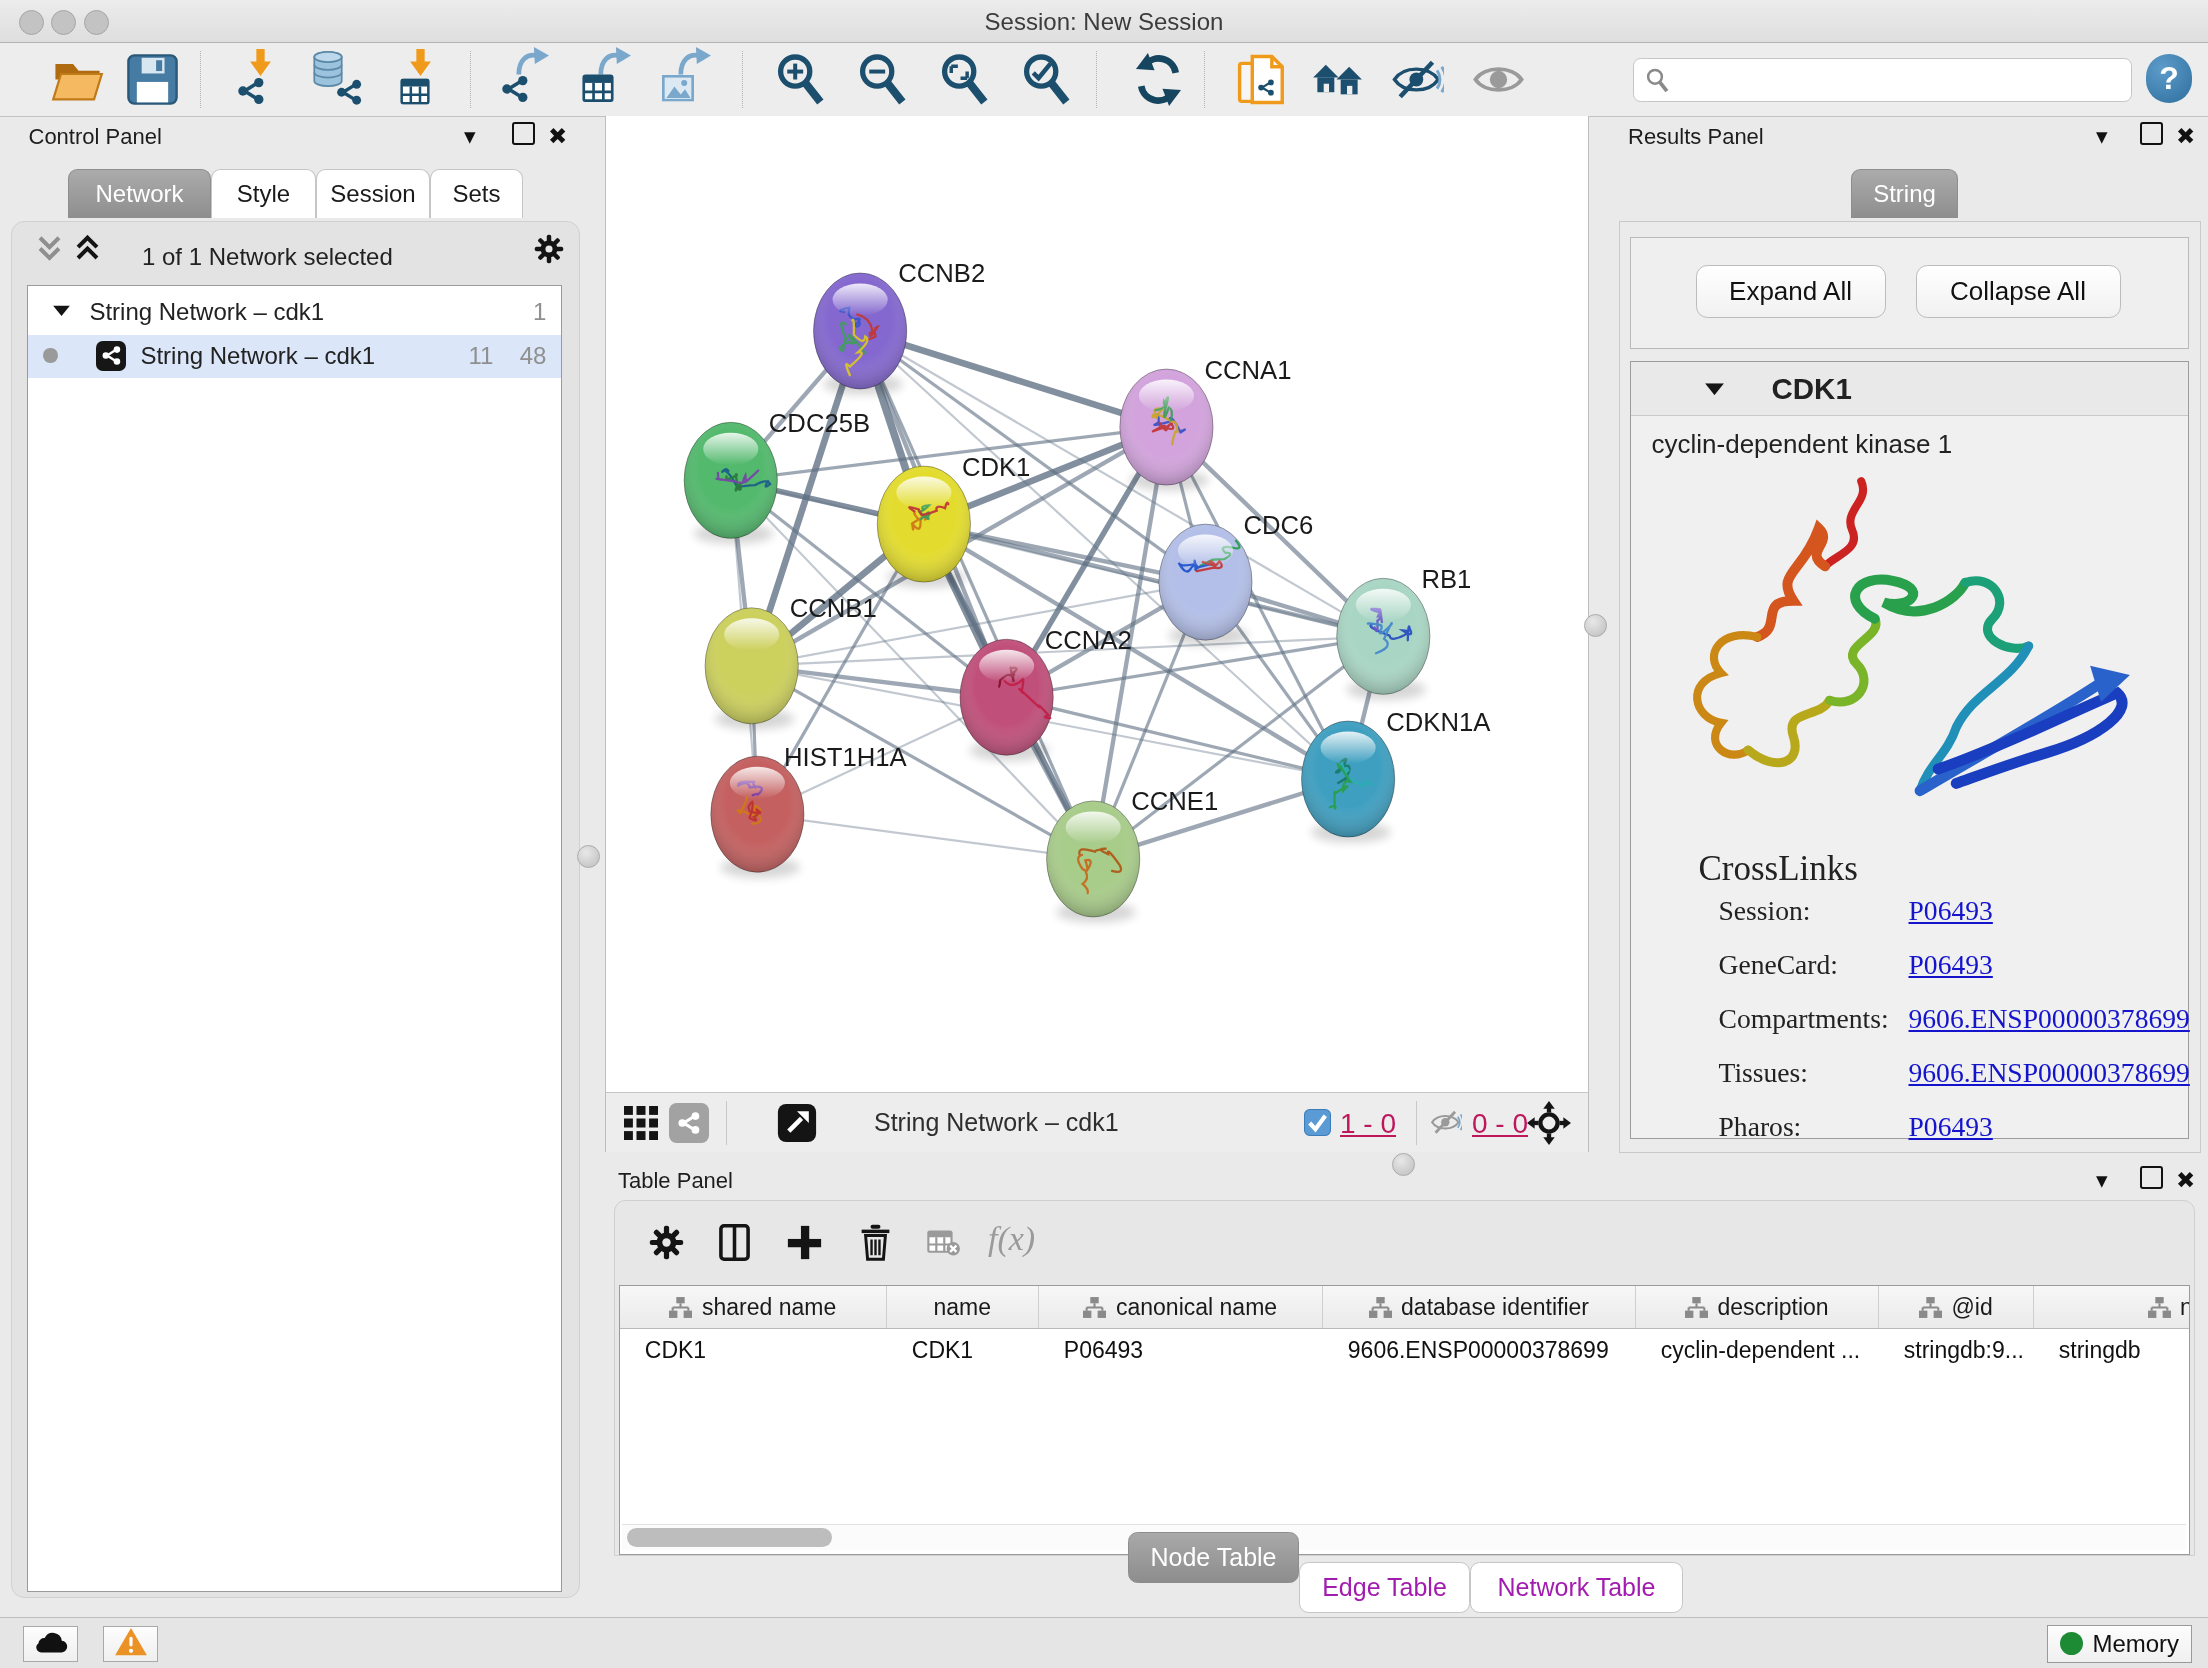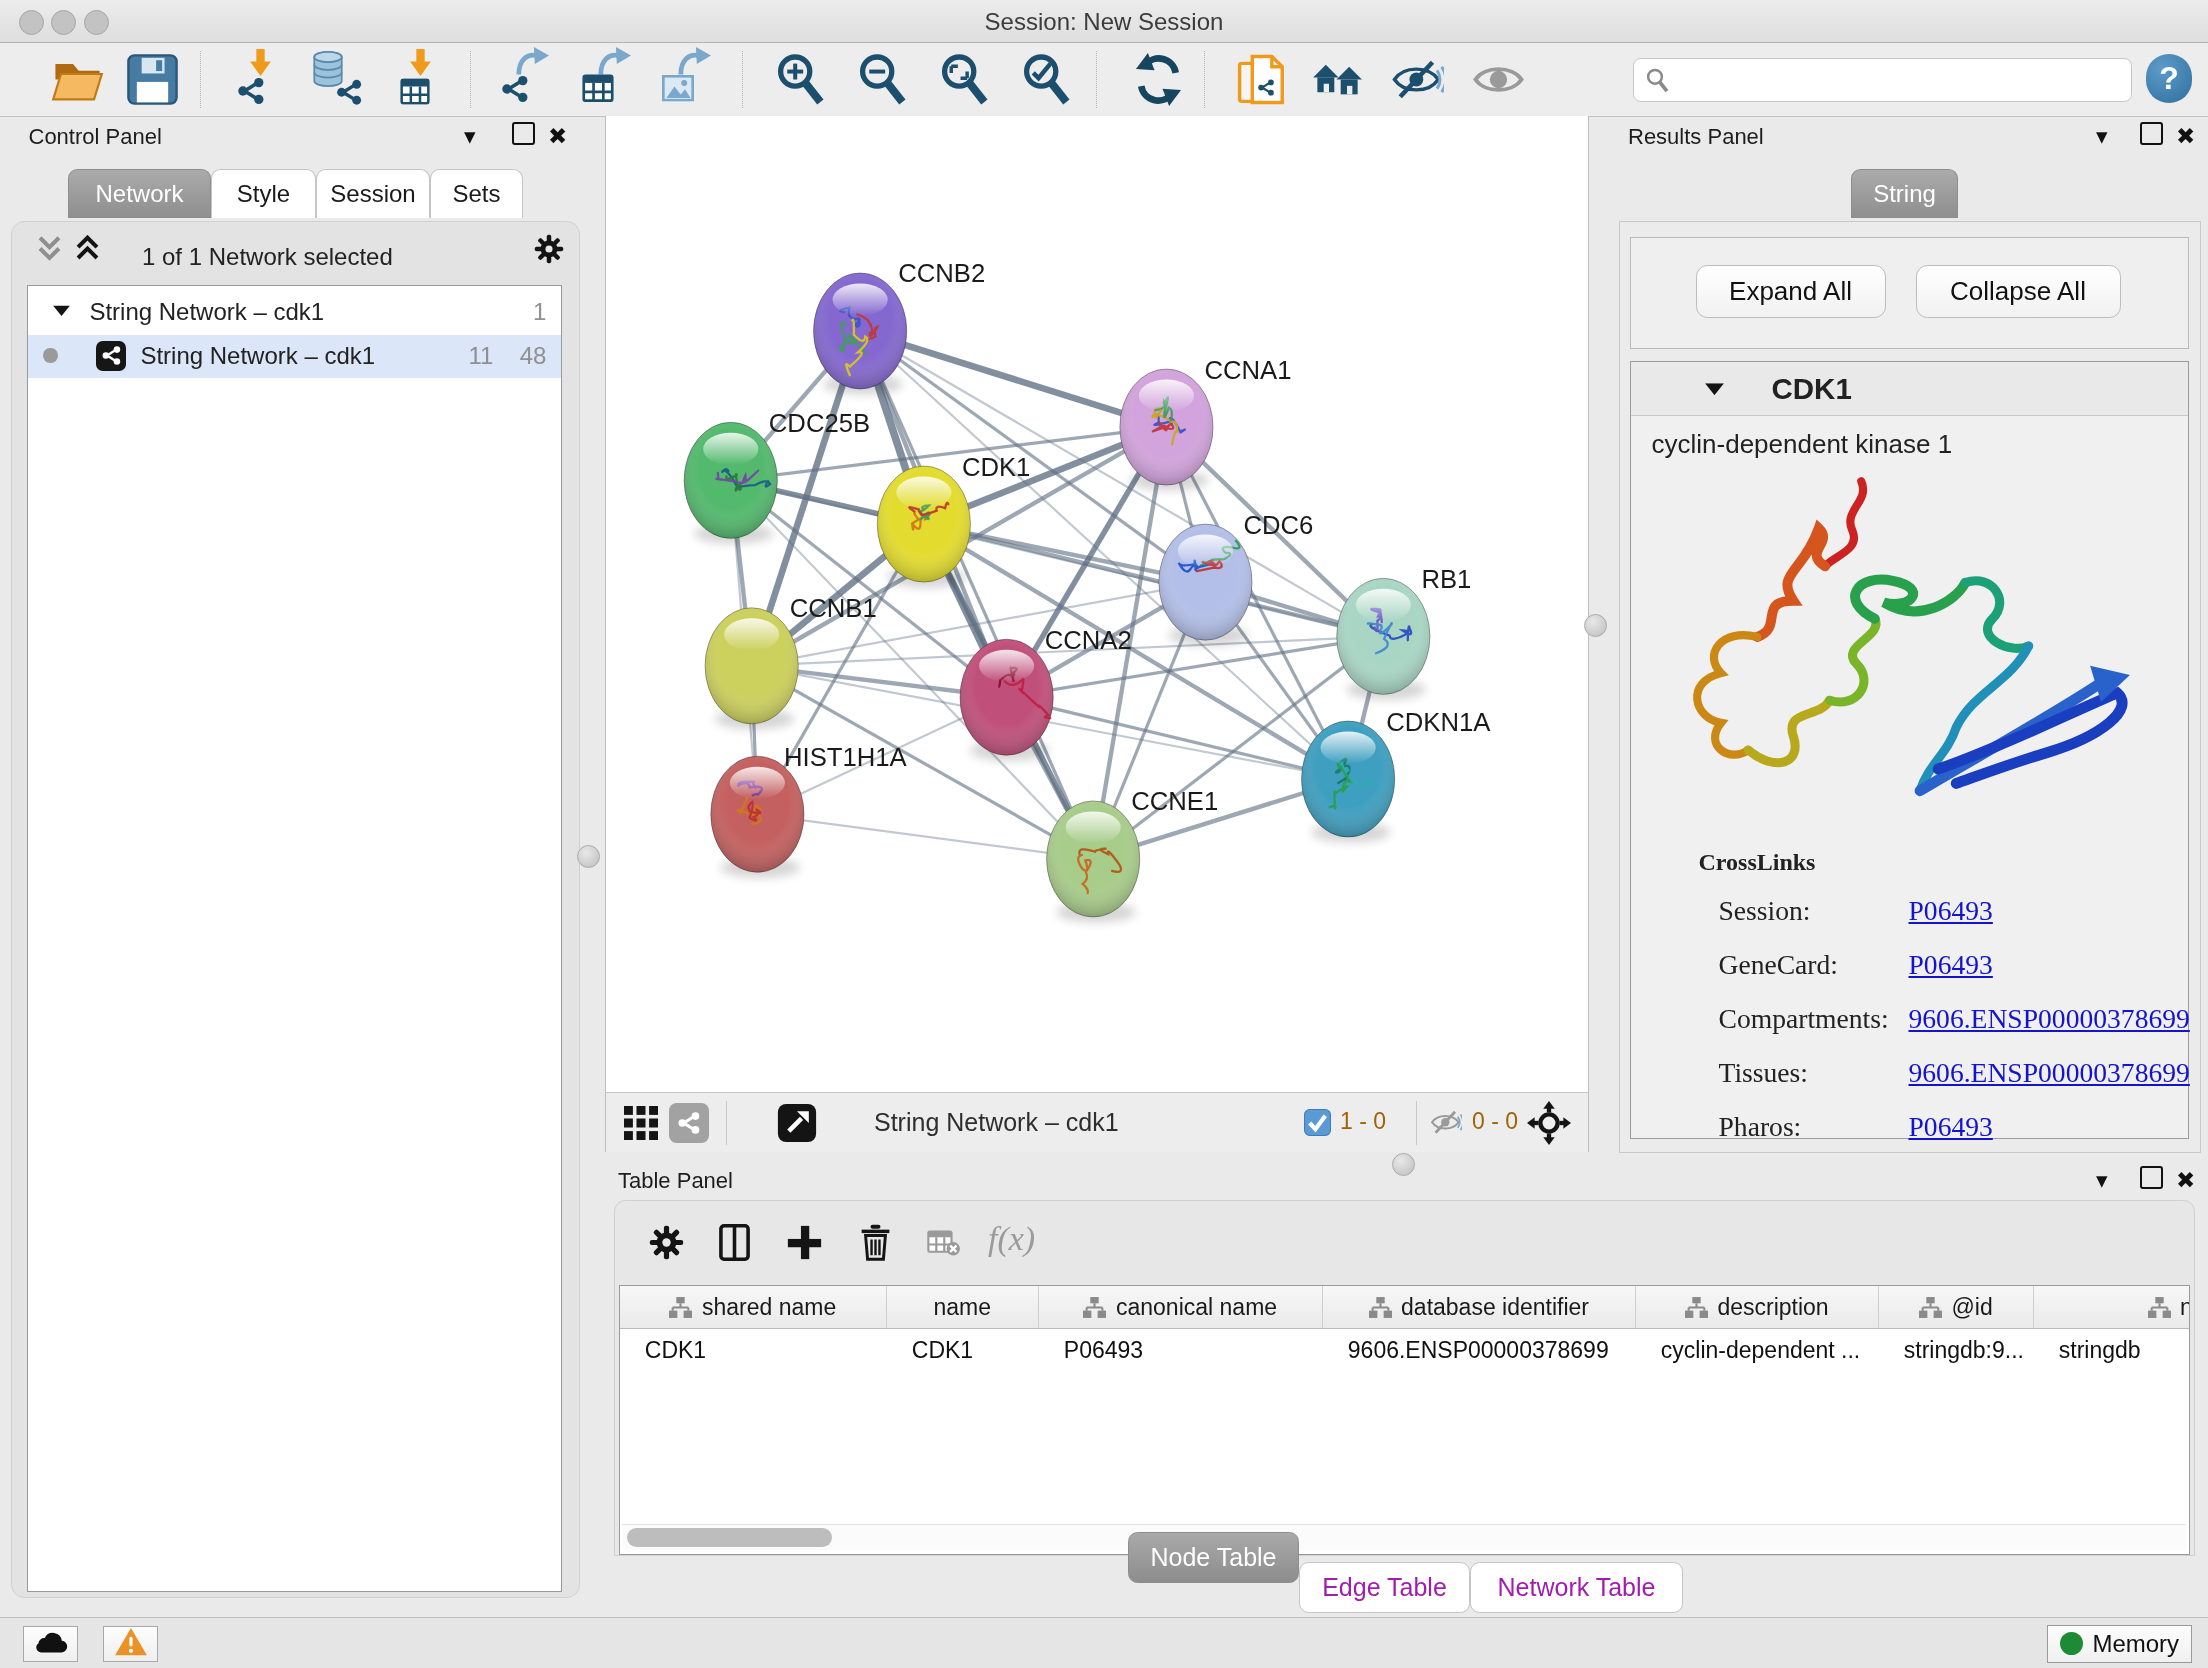--- a/index.html
+++ b/index.html
@@ -41,21 +41,21 @@
   .shareblk{position:absolute;width:30px;height:30px;border-radius:6.7px;background:#161616;}
   .shareblk svg{position:absolute;left:4.8px;top:4.8px;width:21px;height:21px;color:#fff;}
   
   .canvas{position:absolute;left:605px;top:116px;width:982px;height:976px;background:#fff;
     border-left:1px solid #bdbdbd;border-right:1px solid #bdbdbd;}
   .netbar{position:absolute;left:605px;top:1092px;width:982px;height:59px;background:#ededed;
     border-top:1px solid #c6c6c6;border-left:1px solid #bdbdbd;border-right:1px solid #bdbdbd;}
   .nbtn{position:absolute;top:9.5px;width:40px;height:40px;border:none;background:none;padding:0;cursor:pointer;}
   .nbtn svg{width:100%;height:100%;}
   .nbsep{position:absolute;top:7.6px;height:44px;border-left:1px solid #c9c9c9;}
-  .graytxt{position:absolute;top:15px;font-size:23px;color:#a16207;}
+  .graytxt{position:absolute;top:15px;font-size:28px;color:#be185d;text-decoration:underline;}
   
   .rp-body{position:absolute;left:1619px;top:221px;width:580px;height:930px;background:#ebebeb;
     border:1px solid #c9c9c9;}
   .rp-btnbox{position:absolute;left:9.5px;top:15px;width:557px;height:110px;border:1px solid #b9b9b9;background:#efefef;}
   .wbtn{position:absolute;top:27px;height:53px;background:linear-gradient(#ffffff,#f1f1f1);
     border:1.9px solid #bcbcbc;border-radius:11.4px;font-size:26px;color:#111;cursor:pointer;}
   .cdkbox{position:absolute;left:9.5px;top:139px;width:557px;height:776px;border:1px solid #9c9c9c;background:#f0f0f0;}
   .cdkhdr{position:absolute;left:0;top:0;width:100%;height:53px;background:#e9e9e9;border-bottom:1px solid #c9c9c9;}
   .serif{font-family:"Liberation Serif",serif;}
   .xlink{color:#1414cc;text-decoration:underline;cursor:pointer;}
@@ -690,21 +690,21 @@
           <path stroke="#7ab428" stroke-width="10" d="M180,260 C210,270 230,240 210,220 C190,200 240,190 230,170"></path>
           <path stroke="#28a04c" stroke-width="11" d="M230,170 C190,150 210,120 250,128 C290,136 270,160 240,152 C280,176 320,150 330,130"></path>
           <path stroke="#1ca078" stroke-width="10" d="M330,130 C360,120 380,150 360,170 C340,190 380,210 400,200"></path>
           <path stroke="#2090b8" stroke-width="10" d="M400,200 C380,240 340,250 320,290 C310,320 290,330 280,360"></path>
           <path stroke="#2a62cc" stroke-width="12" d="M280,360 C330,330 420,280 478,242"></path>
           <path stroke="#1a3ec0" stroke-width="12" d="M300,336 C370,312 450,272 498,252 C518,270 480,300 420,318 C380,330 340,345 320,352"></path>
         </g>
         <polygon fill="#2a62cc" points="468,222 512,232 480,262"></polygon>
       </svg>
 
-      <div class="abs serif" style="left:68px;top:487px;font-size:24px;font-weight:bold">CrossLinks</div>
+      <div class="abs serif" style="left:68px;top:487px;font-size:35px;font-weight:normal">CrossLinks</div>
       <div class="xrow serif" style="left:88px;top:533px">
         <span>Session:</span></div>
       <a class="xrow serif xlink" style="left:278px;top:533px">P06493</a>
       <div class="xrow serif" style="left:88px;top:587px">
         <span>GeneCard:</span></div>
       <a class="xrow serif xlink" style="left:278px;top:587px">P06493</a>
       <div class="xrow serif" style="left:88px;top:641px">
         <span>Compartments:</span></div>
       <a class="xrow serif xlink" style="left:278px;top:641px">9606.ENSP00000378699</a>
       <div class="xrow serif" style="left:88px;top:695px">

